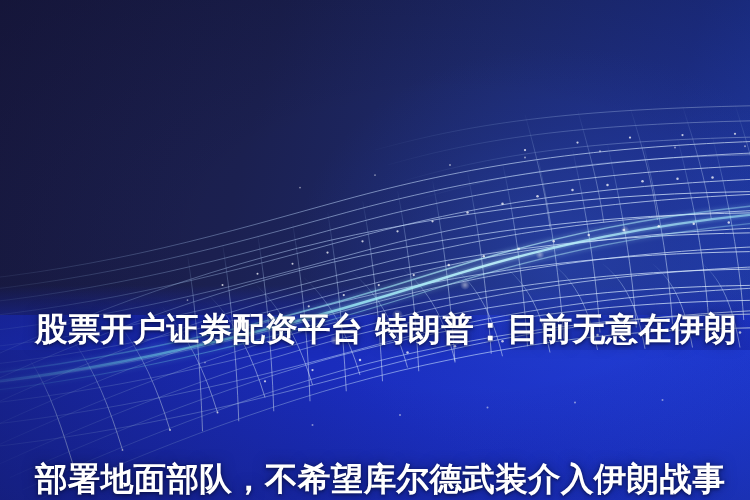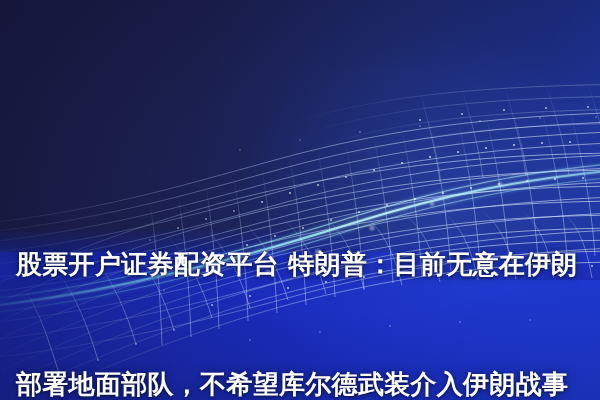--- a/index.html
+++ b/index.html
@@ -64,21 +64,21 @@
     top: 164px;
     width: 575px;
     color: #ffffff;
     font-size: 26px;
     font-weight: bold;
     line-height: 40px;
     letter-spacing: 0.3px;
     text-shadow: 0 1px 3px rgba(6,10,40,0.75), 0 0 10px rgba(10,16,60,0.55);
     white-space: pre-wrap;
   }
-  .headline-line { display: block; }
+  .headline-line { display: block; margin-left: 12px; }
 </style>
 </head>
 <body>
 
 <div id="banner">
 
   <div class="bg-base"></div>
   <div class="bg-dark-top"></div>
   <div class="bg-bottom-blue"></div>
   <div class="bg-bottom-fade"></div>

